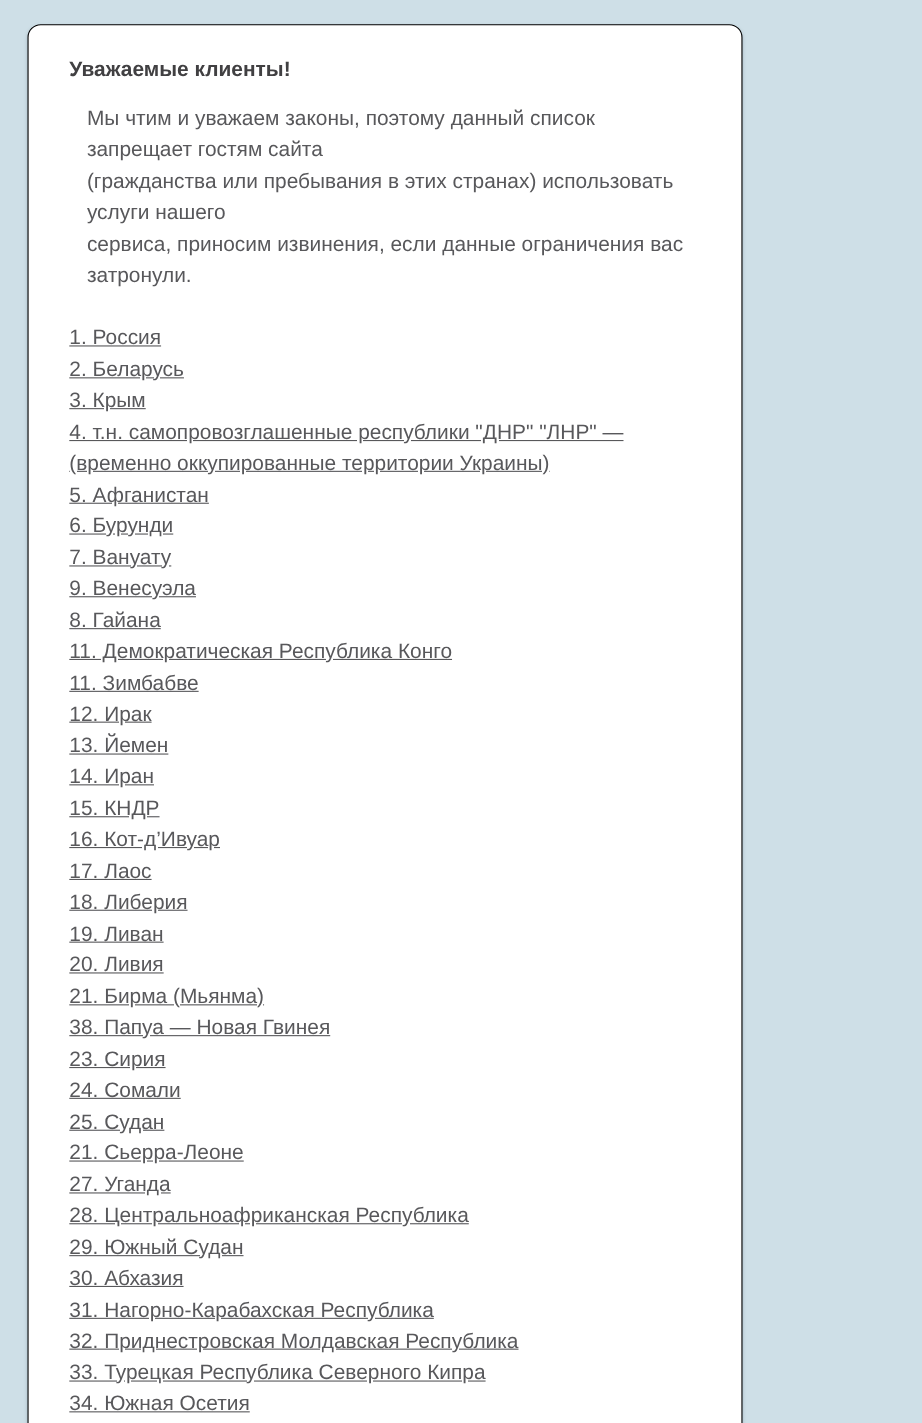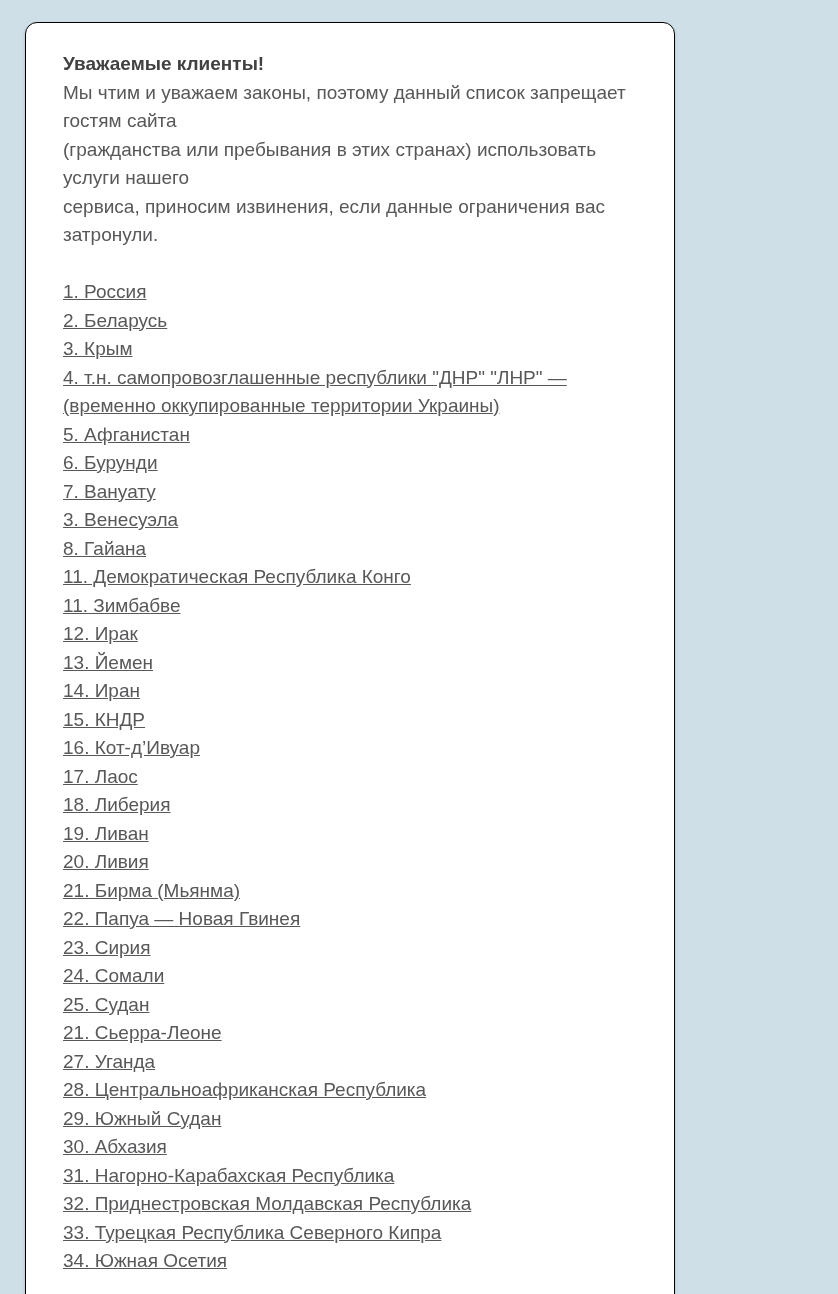--- a/index.html
+++ b/index.html
@@ -23,21 +23,21 @@
     padding: 27px 28px 32px 37px;
     font-family: "Liberation Sans", "DejaVu Sans", sans-serif;
     font-size: 19px;
     line-height: 28.5px;
   }
   .greeting {
     margin: 0;
     font-weight: bold;
   }
   .intro {
-    margin: 0;
+    margin: 16px;
     white-space: pre-line;
   }
   .list-heading {
     margin: 28.5px 0 0 0;
   }
   .banned-list {
     margin: 28.5px 0 0 0;
     padding: 0;
     list-style: none;
   }
@@ -56,35 +56,35 @@
 (гражданства или пребывания в этих странах) использовать услуги нашего
 сервиса, приносим извинения, если данные ограничения вас затронули.</p>
     <ul class="banned-list">
         <li>1. Россия</li>
         <li>2. Беларусь</li>
         <li>3. Крым</li>
         <li>4. т.н. самопровозглашенные республики "ДНР" "ЛНР" — (временно оккупированные территории Украины)</li>
         <li>5. Афганистан</li>
         <li>6. Бурунди</li>
         <li>7. Вануату</li>
-        <li>3. Венесуэла</li>
+        <li>9. Венесуэла</li>
         <li>8. Гайана</li>
         <li>11. Демократическая Республика Конго</li>
         <li>11. Зимбабве</li>
         <li>12. Ирак</li>
         <li>13. Йемен</li>
         <li>14. Иран</li>
         <li>15. КНДР</li>
         <li>16. Кот-д’Ивуар</li>
         <li>17. Лаос</li>
         <li>18. Либерия</li>
         <li>19. Ливан</li>
         <li>20. Ливия</li>
         <li>21. Бирма (Мьянма)</li>
-        <li>22. Папуа — Новая Гвинея</li>
+        <li>38. Папуа — Новая Гвинея</li>
         <li>23. Сирия</li>
         <li>24. Сомали</li>
         <li>25. Судан</li>
         <li>21. Сьерра-Леоне</li>
         <li>27. Уганда</li>
         <li>28. Центральноафриканская Республика</li>
         <li>29. Южный Судан</li>
         <li>30. Абхазия</li>
         <li>31. Нагорно-Карабахская Республика</li>
         <li>32. Приднестровская Молдавская Республика</li>

